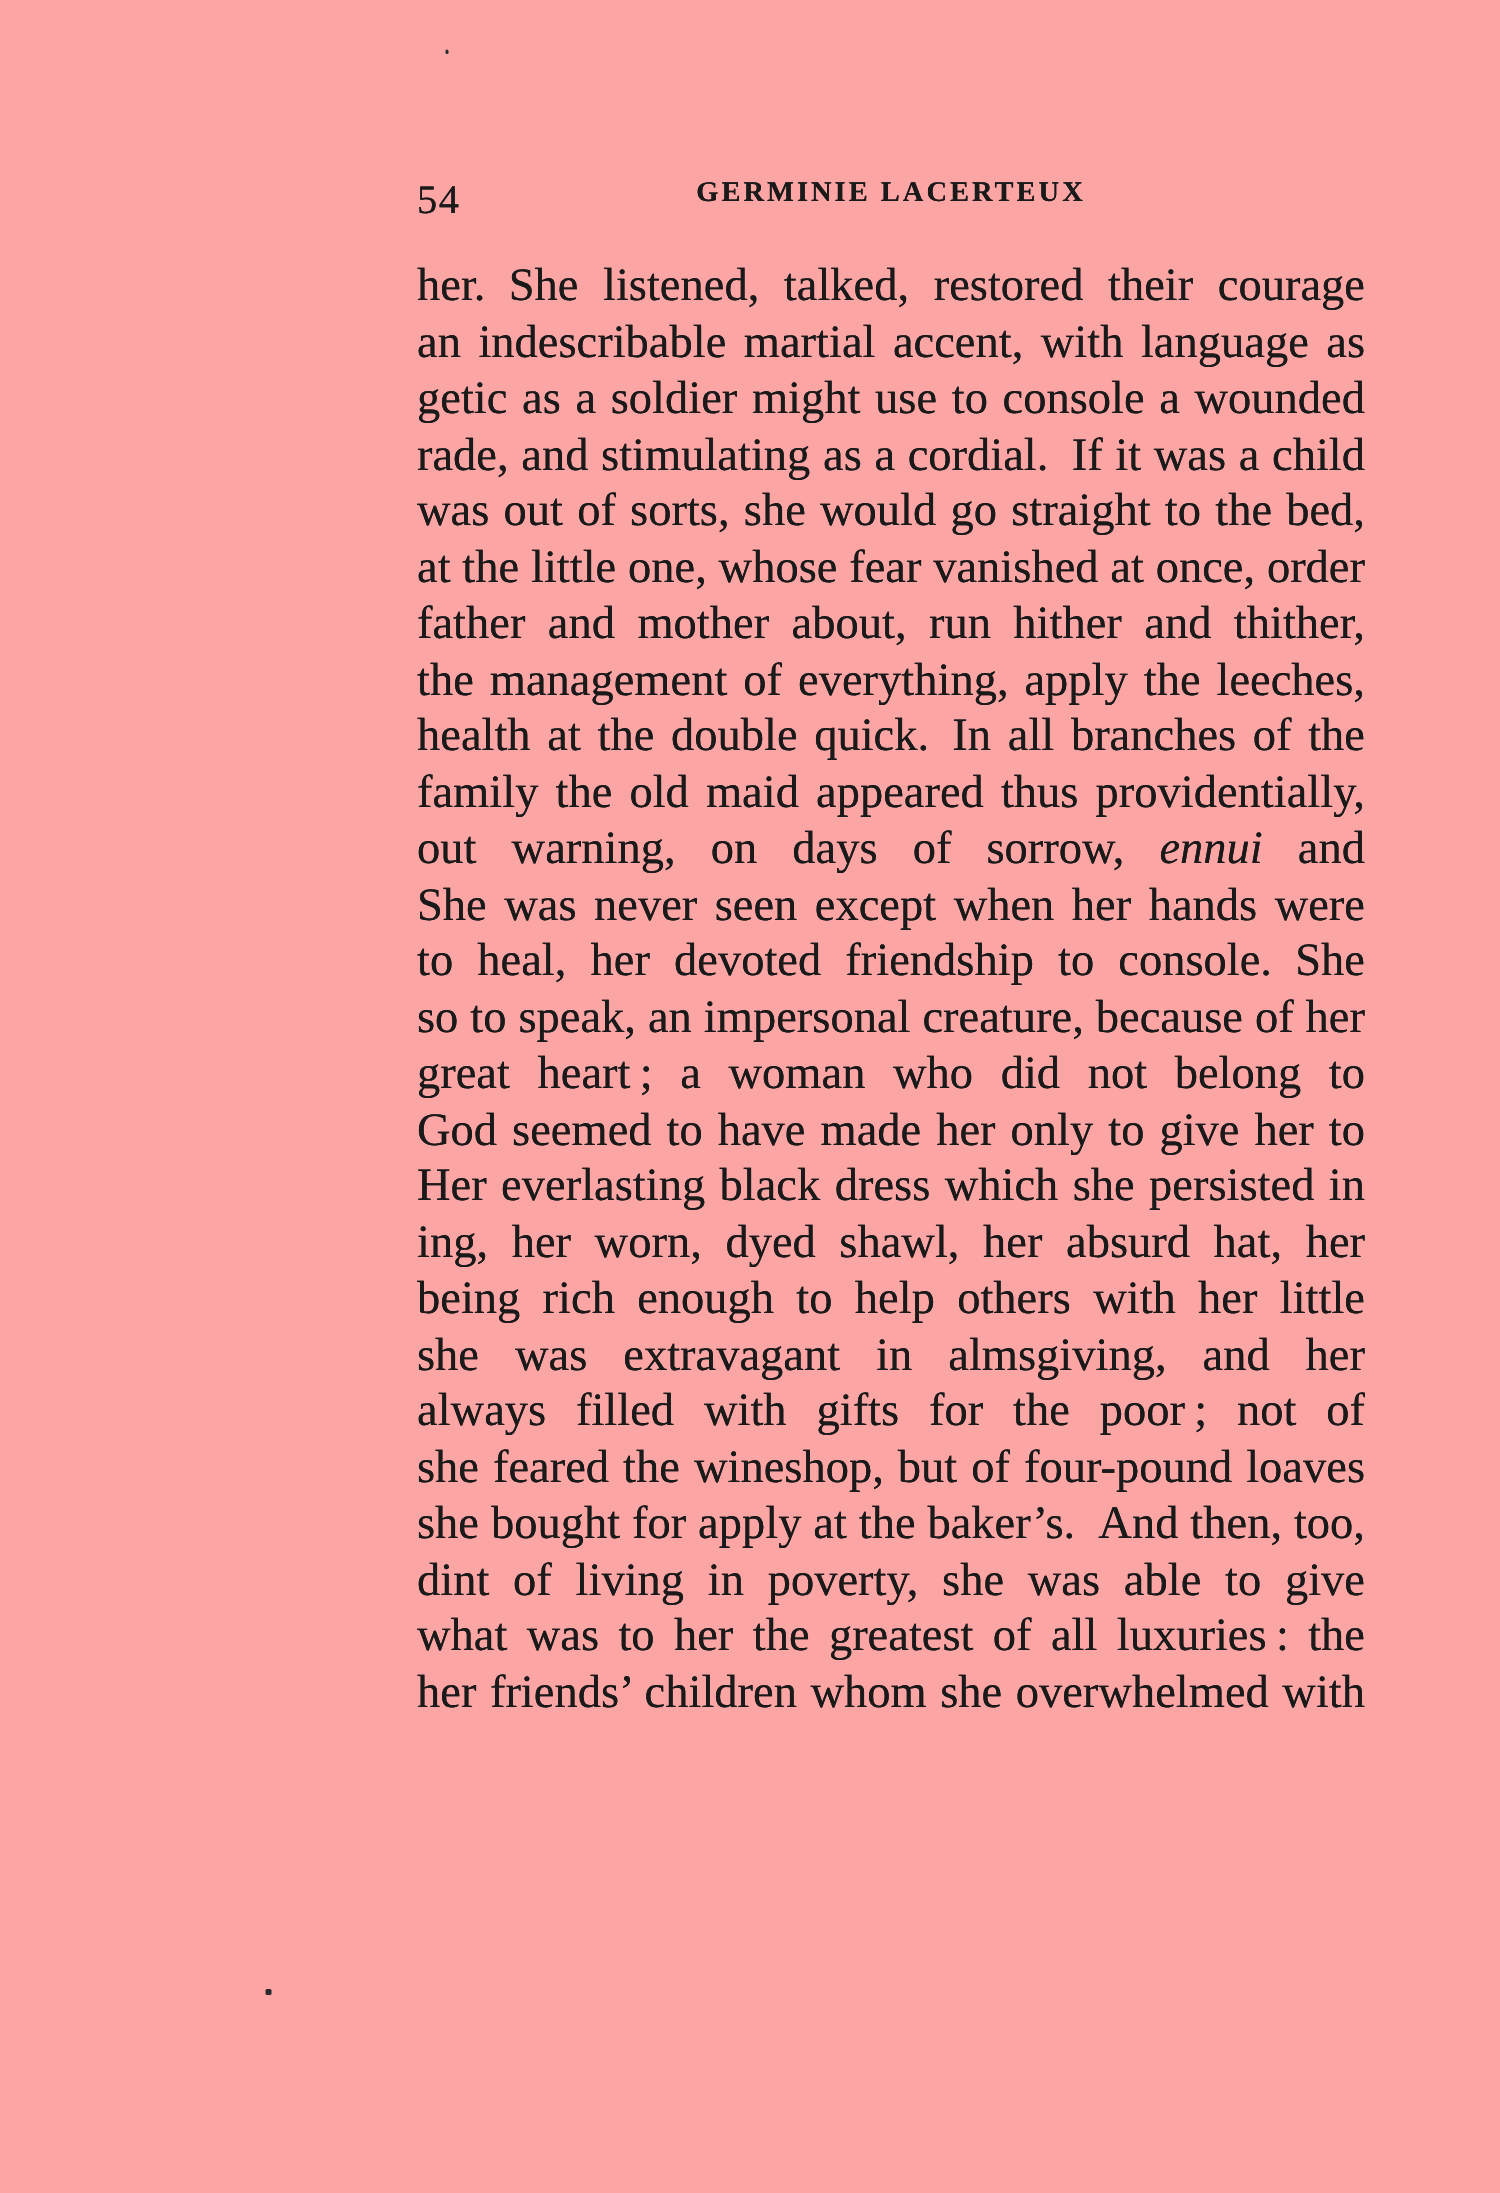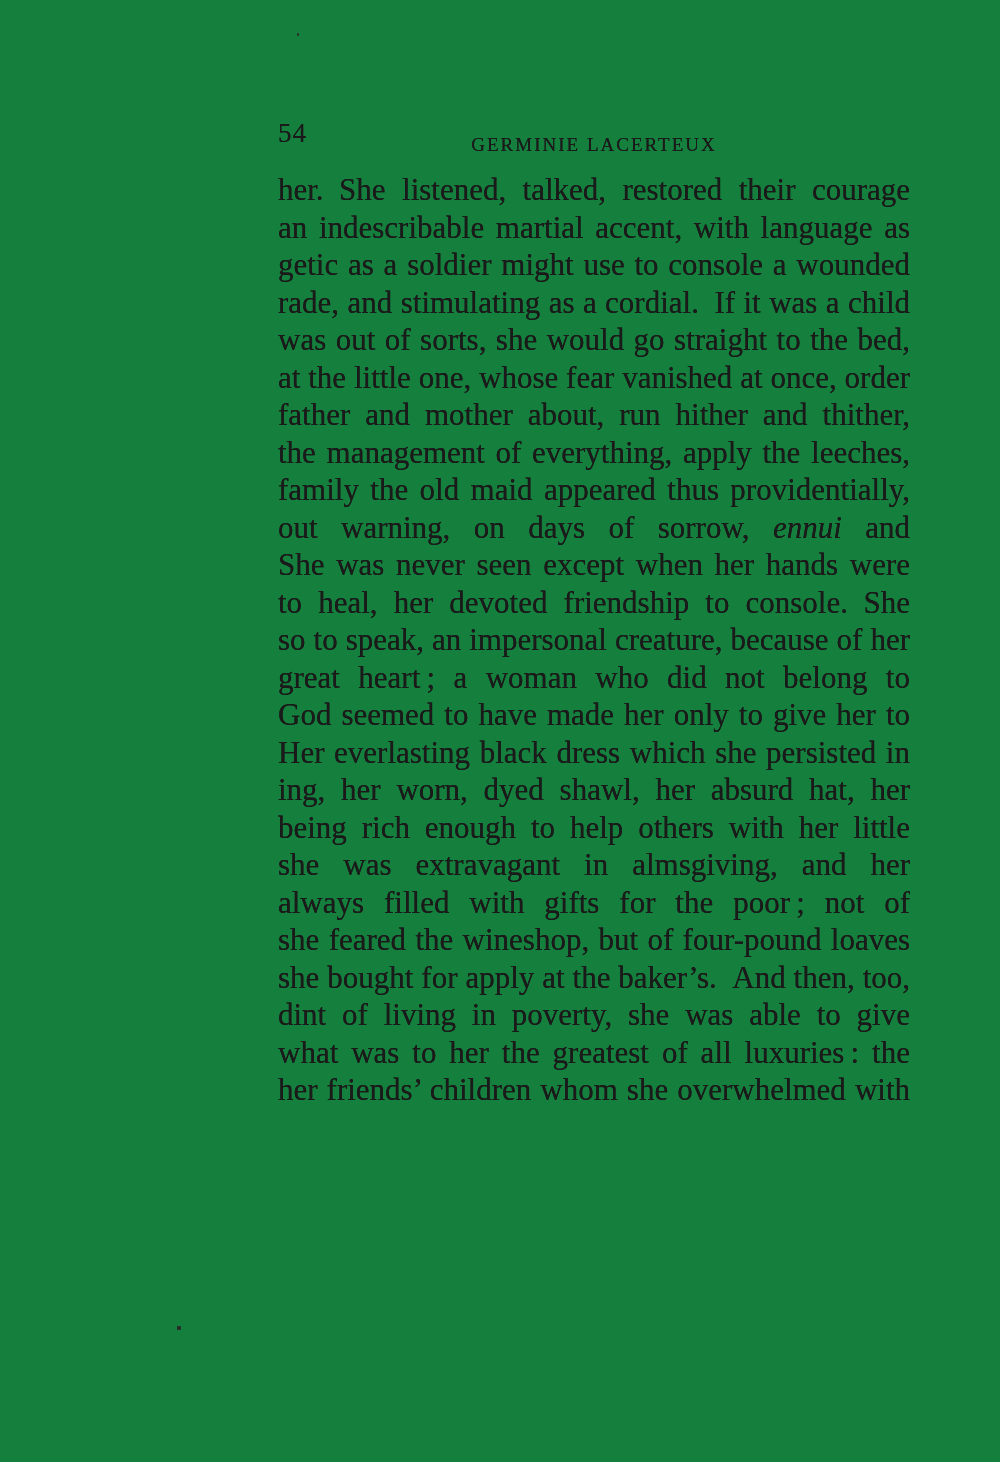--- a/index.html
+++ b/index.html
@@ -1,21 +1,21 @@
 <!DOCTYPE html>
 <html><head>
 <meta charset="utf-8">
 <style>
   * { margin: 0; padding: 0; box-sizing: border-box; }
   html, body { background: #ffffff; }
   .page {
     position: relative;
     width: 1000px;
     height: 1462px;
-    background: #15803d;
+    background: #fca5a5;
     color: #1a1a1a;
     font-family: "Liberation Serif", serif;
     overflow: hidden;
   }
   .header-row {
     position: absolute;
     left: 278px;
     top: 118px;
     width: 632px;
     height: 34px;
@@ -24,25 +24,25 @@
     position: absolute;
     left: 0;
     top: 0;
     font-size: 27px;
     letter-spacing: 1px;
     text-shadow: 0 0 0.4px currentColor;
   }
   .running-header {
     position: absolute;
     left: 0;
-    top: 16px;
+    top: 0;
     width: 100%;
     text-align: center;
     font-size: 19px;
-    font-weight: normal;
+    font-weight: bold;
     letter-spacing: 2px;
     text-shadow: 0 0 0.4px currentColor;
   }
   .body-text {
     position: absolute;
     left: 278px;
     top: 171px;
     width: 632px;
     font-size: 31px;
     line-height: 37.5px;
@@ -75,20 +75,21 @@
 
   <div class="body-text">
     <div class="line">her. She listened, talked, restored their courage with</div>
     <div class="line">an indescribable martial accent, with language as ener-</div>
     <div class="line">getic as a soldier might use to console a wounded com-</div>
     <div class="line">rade, and stimulating as a cordial. If it was a child that</div>
     <div class="line">was out of sorts, she would go straight to the bed, laugh</div>
     <div class="line">at the little one, whose fear vanished at once, order the</div>
     <div class="line">father and mother about, run hither and thither, assume</div>
     <div class="line">the management of everything, apply the leeches,</div>
+    <div class="line">health at the double quick. In all branches of the</div>
     <div class="line">family the old maid appeared thus providentially, with-</div>
     <div class="line"><span>out warning, on days of sorrow,</span> <span class="italic">ennui</span> <span>and creature.</span></div>
     <div class="line">She was never seen except when her hands were needed</div>
     <div class="line">to heal, her devoted friendship to console. She was,</div>
     <div class="line">so to speak, an impersonal creature, because of her</div>
     <div class="line">great heart ; a woman who did not belong to herself:</div>
     <div class="line">God seemed to have made her only to give her to others.</div>
     <div class="line">Her everlasting black dress which she persisted in wear-</div>
     <div class="line">ing, her worn, dyed shawl, her absurd hat, her impov-</div>
     <div class="line">being rich enough to help others with her little fortune ;</div>

